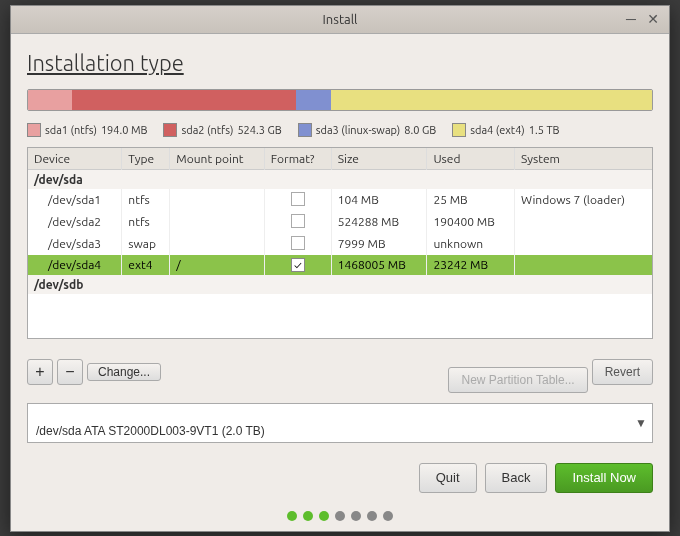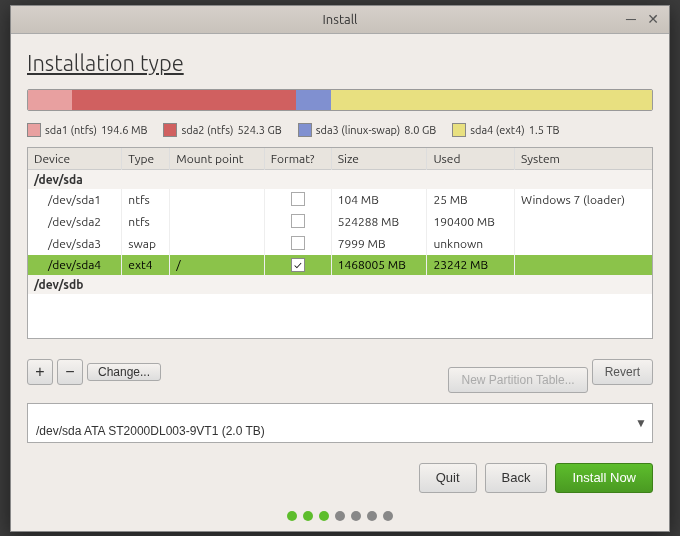--- a/index.html
+++ b/index.html
@@ -308,21 +308,21 @@
       <div class="disk-segment-sda1"></div>
       <div class="disk-segment-sda2"></div>
       <div class="disk-segment-sda3"></div>
       <div class="disk-segment-sda4"></div>
     </div>
 
     <div class="disk-legend">
       <div class="legend-item">
         <div class="legend-color" style="background:#e8a0a0;"></div>
         <span>sda1 (ntfs)</span>
-        <span>194.6 MB</span>
+        <span>194.0 MB</span>
       </div>
       <div class="legend-item">
         <div class="legend-color" style="background:#d06060;"></div>
         <span>sda2 (ntfs)</span>
         <span>524.3 GB</span>
       </div>
       <div class="legend-item">
         <div class="legend-color" style="background:#8090d0;"></div>
         <span>sda3 (linux-swap)</span>
         <span>8.0 GB</span>

